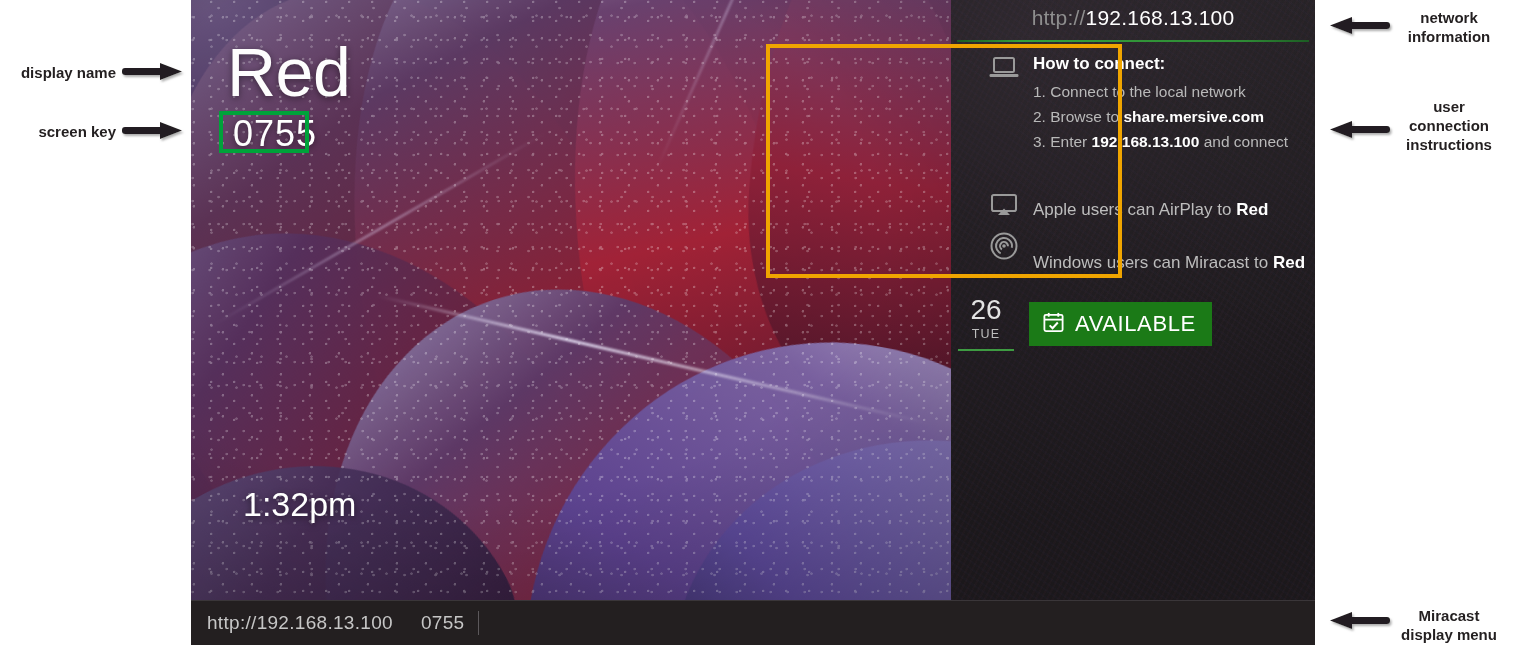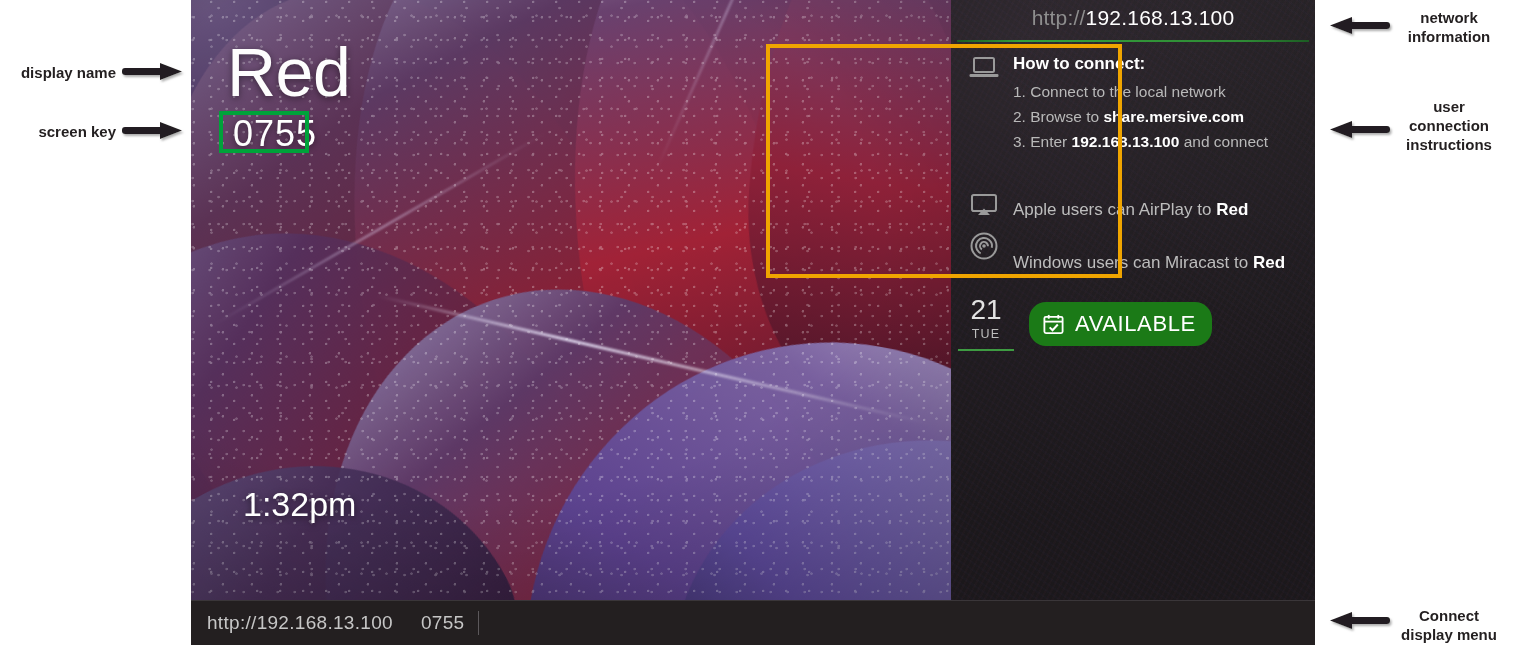--- a/index.html
+++ b/index.html
@@ -135,21 +135,21 @@
   }
   #panel-url .scheme { color:#8e8e8e; }
   #panel-url .host   { color:#ffffff; font-weight:400; }
   #panel-greenline {
     position:absolute; left:6px; top:40px; width:352px; height:2px;
     background:linear-gradient(90deg,#1c5c23 0%, #35a03c 18%, #2e8a35 82%, #1c5c23 100%);
   }
 
   
   #connect-block {
-    position:absolute; left:4px; top:48px; width:340px; height:224px;
+    position:absolute; left:24px; top:48px; width:340px; height:224px;
     color:#cfcfcf;
   }
   .icon-cell {
     position:absolute; left:10px; width:38px; height:34px;
     display:flex; align-items:flex-start; justify-content:center;
   }
   .icon-cell svg { display:block; }
 
   #howto {
     position:absolute; left:58px; top:6px; width:272px;
@@ -180,25 +180,24 @@
   
   #cal-row {
     position:absolute; left:10px; top:296px;
     display:flex; align-items:flex-start; gap:18px;
   }
   #cal-date { width:50px; text-align:center; }
   #cal-day  { font-size:28px; color:#e3e3e3; line-height:1; font-weight:400; }
   #cal-dow  { font-size:12.5px; color:#bdbdbd; letter-spacing:1.2px; margin-top:3px; }
   #cal-underline { width:56px; height:2px; background:#3e9b42; margin-top:8px; margin-left:-3px; }
   #avail-badge {
-    display:flex; align-items:center; gap:10px;
+    display:flex; gap:10px;
     background:#1b7a17;
     padding:9px 16px 9px 13px;
     margin-top:6px;
-    border-radius:17px;
   }
   #avail-badge .label {
     font-size:22px; color:#ffffff; letter-spacing:.6px; font-weight:400;
   }
   #avail-badge svg { display:block; }
 </style>
 </head>
 <body>
 
 <div id="root">
@@ -257,21 +256,21 @@
 
   <div class="arrow" style="left:1328px; top:610px; width:62px;">
     <svg width="62" height="22" viewBox="0 0 62 22">
       <g filter="url(#sh1)" fill="#231f20">
         <rect x="20" y="7" width="42" height="7" rx="3"></rect>
         <path d="M24 2 L2 10.5 L24 19 Z"></path>
       </g>
     </svg>
   </div>
   <div class="annot right" style="left:1386px; top:606px; width:126px;">
-    <div>Connect</div>
+    <div>Miracast</div>
     <div>display menu</div>
   </div>
 
   <div id="shot">
 
     <div id="stage">
       <div class="base"></div>
       <div class="leafbg">
 
         <div class="lf" style="left:-14%; top:-18%; width:70%; height:70%;
@@ -378,21 +377,21 @@
             <circle cx="14" cy="14" r="1.8" fill="#9a9a9a" stroke="none"></circle>
           </svg>
         </div>
         <div class="cast-row" style="top:191px;margin-top:14px;">
           <span>Windows users can Miracast to </span><b>Red</b>
         </div>
       </div>
 
       <div id="cal-row">
         <div id="cal-date">
-          <div id="cal-day">21</div>
+          <div id="cal-day">26</div>
           <div id="cal-dow">TUE</div>
           <div id="cal-underline"></div>
         </div>
         <div id="avail-badge">
           <span>
             <svg width="23" height="23" viewBox="0 0 24 24" fill="none" stroke="#ffffff" stroke-width="1.9">
               <rect x="2.5" y="4" width="19" height="17" rx="1.6"></rect>
               <line x1="2.5" y1="9" x2="21.5" y2="9"></line>
               <line x1="7" y1="2" x2="7" y2="6"></line>
               <line x1="17" y1="2" x2="17" y2="6"></line>

